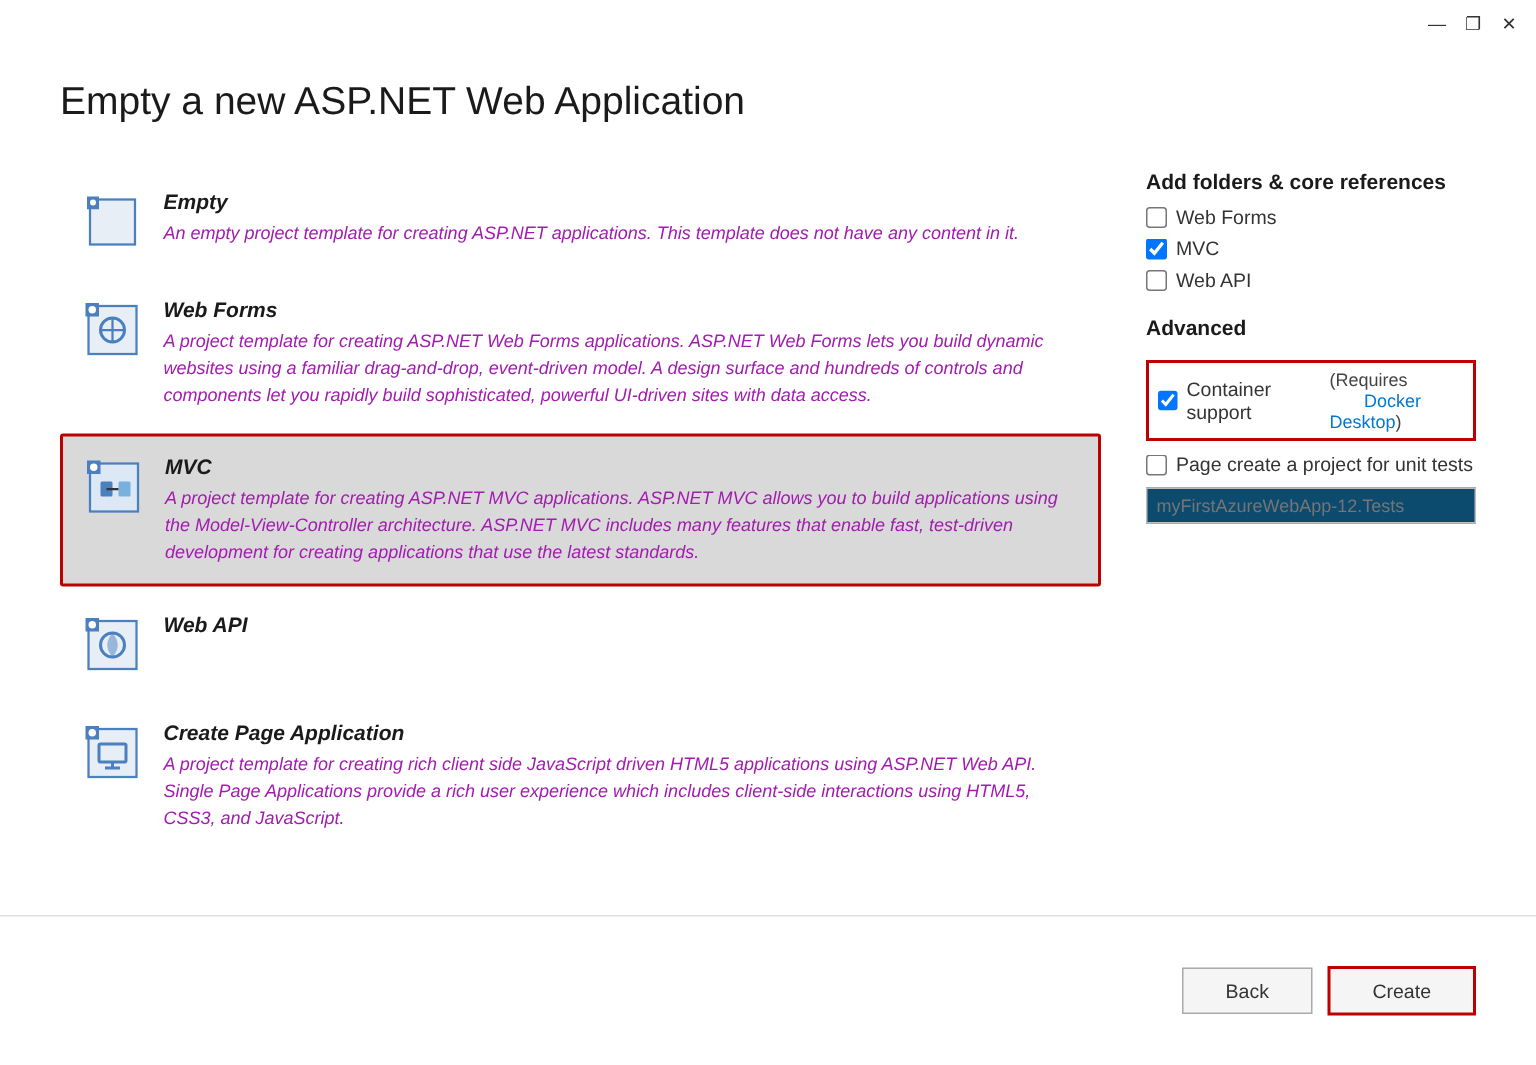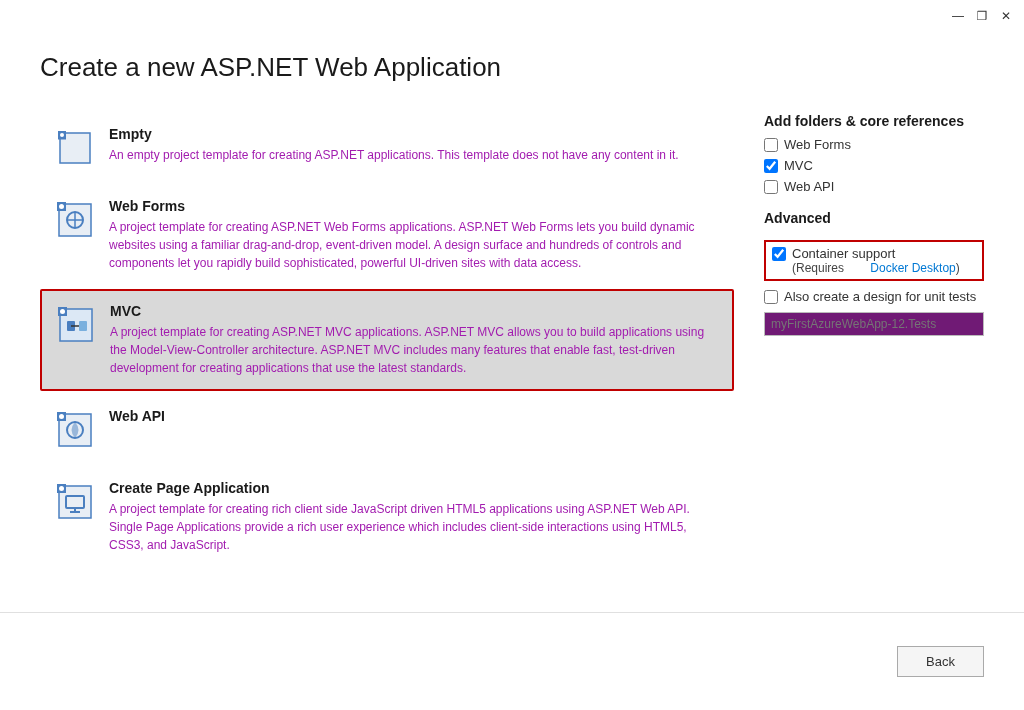--- a/index.html
+++ b/index.html
@@ -67,20 +67,21 @@
       flex-shrink: 0;
     }
     .template-item {
       display: flex;
       align-items: flex-start;
       padding: 12px 14px;
       cursor: pointer;
       border-radius: 2px;
       border: 1px solid transparent;
       gap: 14px;
+      font-style: italic;
     }
     .template-item.selected {
       background: #d9d9d9;
       border: 2px solid #c00000;
     }
     .template-icon {
       width: 40px;
       height: 40px;
       flex-shrink: 0;
       display: flex;
@@ -154,22 +155,22 @@
     }
     .advanced-section {
       display: flex;
       flex-direction: column;
       gap: 6px;
     }
     .container-support-box {
       border: 2px solid #c00000;
       padding: 4px 6px;
       display: flex;
-      flex-direction: column;
-      gap: 0;
+      flex-direction: row;
+      gap: 18px;
     }
     .container-support-item {
       display: flex;
       align-items: center;
       gap: 6px;
       font-size: 13px;
       color: #333;
     }
     .docker-link {
       color: #0078d4;
@@ -185,21 +186,21 @@
       align-items: center;
       gap: 6px;
       margin-top: 2px;
     }
     .unit-test-input {
       width: 100%;
       padding: 4px 6px;
       border: 1px solid #bbb;
       font-size: 12px;
       color: #999;
-      background: #701a75;
+      background: #0c4a6e;
       margin-top: 2px;
     }
     .footer {
       display: flex;
       justify-content: flex-end;
       align-items: center;
       padding: 33px 40px;
       gap: 10px;
       border-top: 1px solid #e0e0e0;
     }
@@ -221,21 +222,21 @@
 <body>
 
 <div class="window">
 
   <div class="title-bar">
     <div class="title-bar-btn">—</div>
     <div class="title-bar-btn">❐</div>
     <div class="title-bar-btn">✕</div>
   </div>
 
-  <div class="page-title">Create a new ASP.NET Web Application</div>
+  <div class="page-title">Empty a new ASP.NET Web Application</div>
 
   <div class="content">
 
     <div class="left-panel">
 
       <div class="template-item">
         <div class="template-icon">
           <svg viewBox="0 0 38 38" xmlns="http://www.w3.org/2000/svg">
             <rect x="4" y="4" width="30" height="30" fill="#e8eef5" stroke="#4a7fc0" stroke-width="1.5"></rect>
             <rect x="2" y="2" width="8" height="8" fill="#4a7fc0"></rect>
@@ -347,25 +348,26 @@
             <input type="checkbox" checked="" style="">
             <span>Container support</span>
           </label>
           <div style="margin-left:20px; font-size:12px; color:#444;">
             (Requires <a class="docker-link" href="#">Docker Desktop</a>)
           </div>
         </div>
 
         <label class="unit-test-label checkbox-item">
           <input type="checkbox" style="">
-          <span>Also create a design for unit tests</span>
+          <span>Page create a project for unit tests</span>
         </label>
 
         <input type="text" class="unit-test-input" placeholder="myFirstAzureWebApp-12.Tests" style="">
       </div>
 
     </div>
   </div>
 
   <div class="footer">
     <button class="btn">Back</button>
+    <button class="btn btn-primary">Create</button>
   </div>
 </div>
 
 </body></html>

